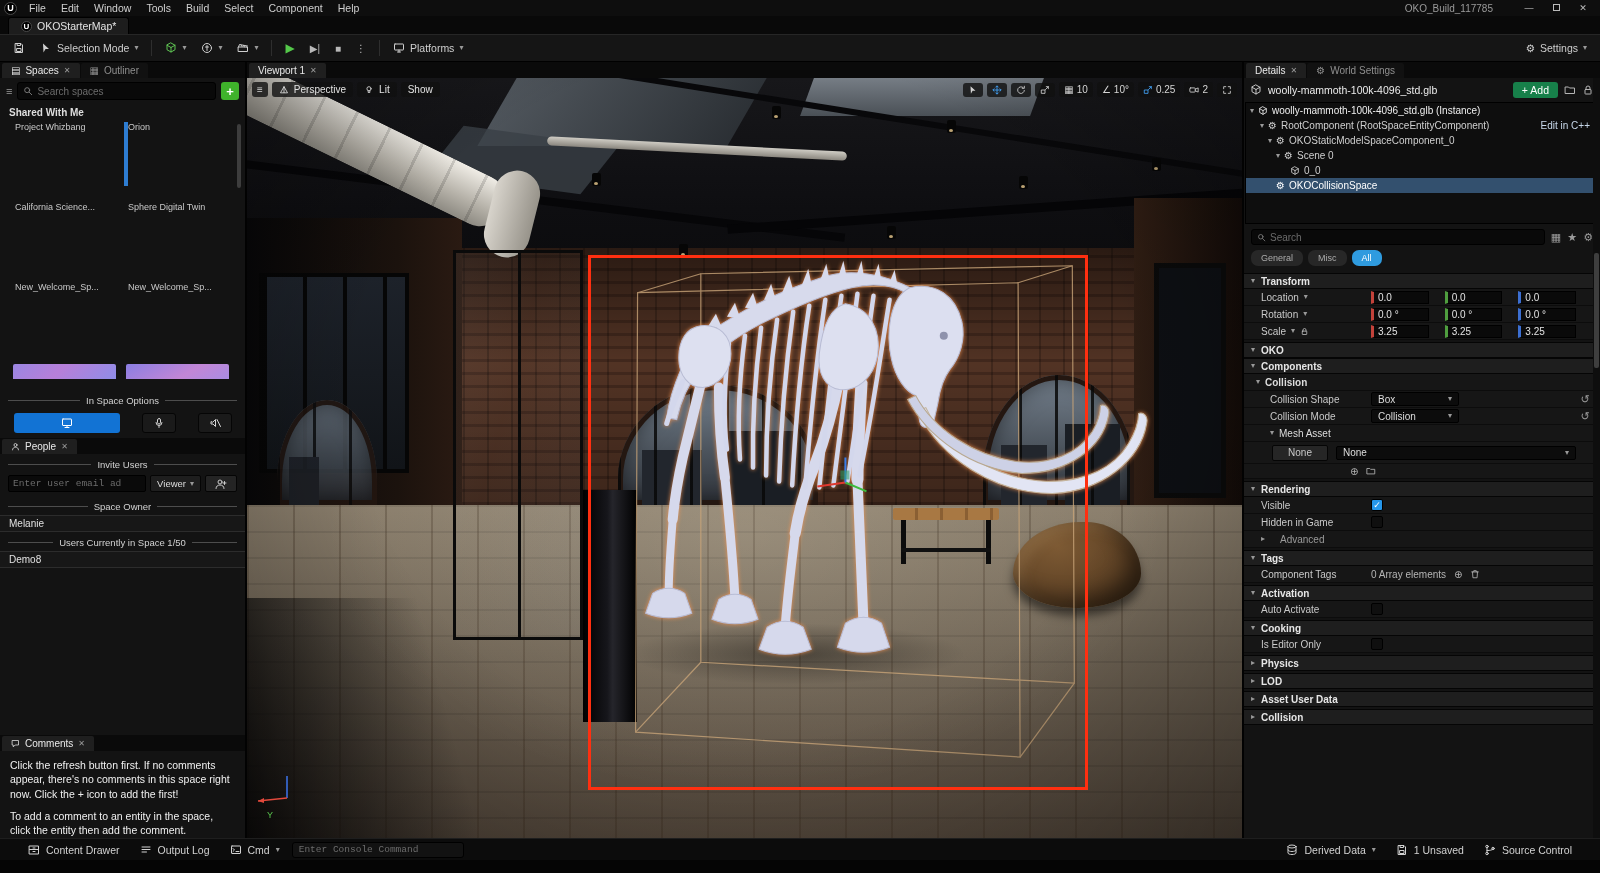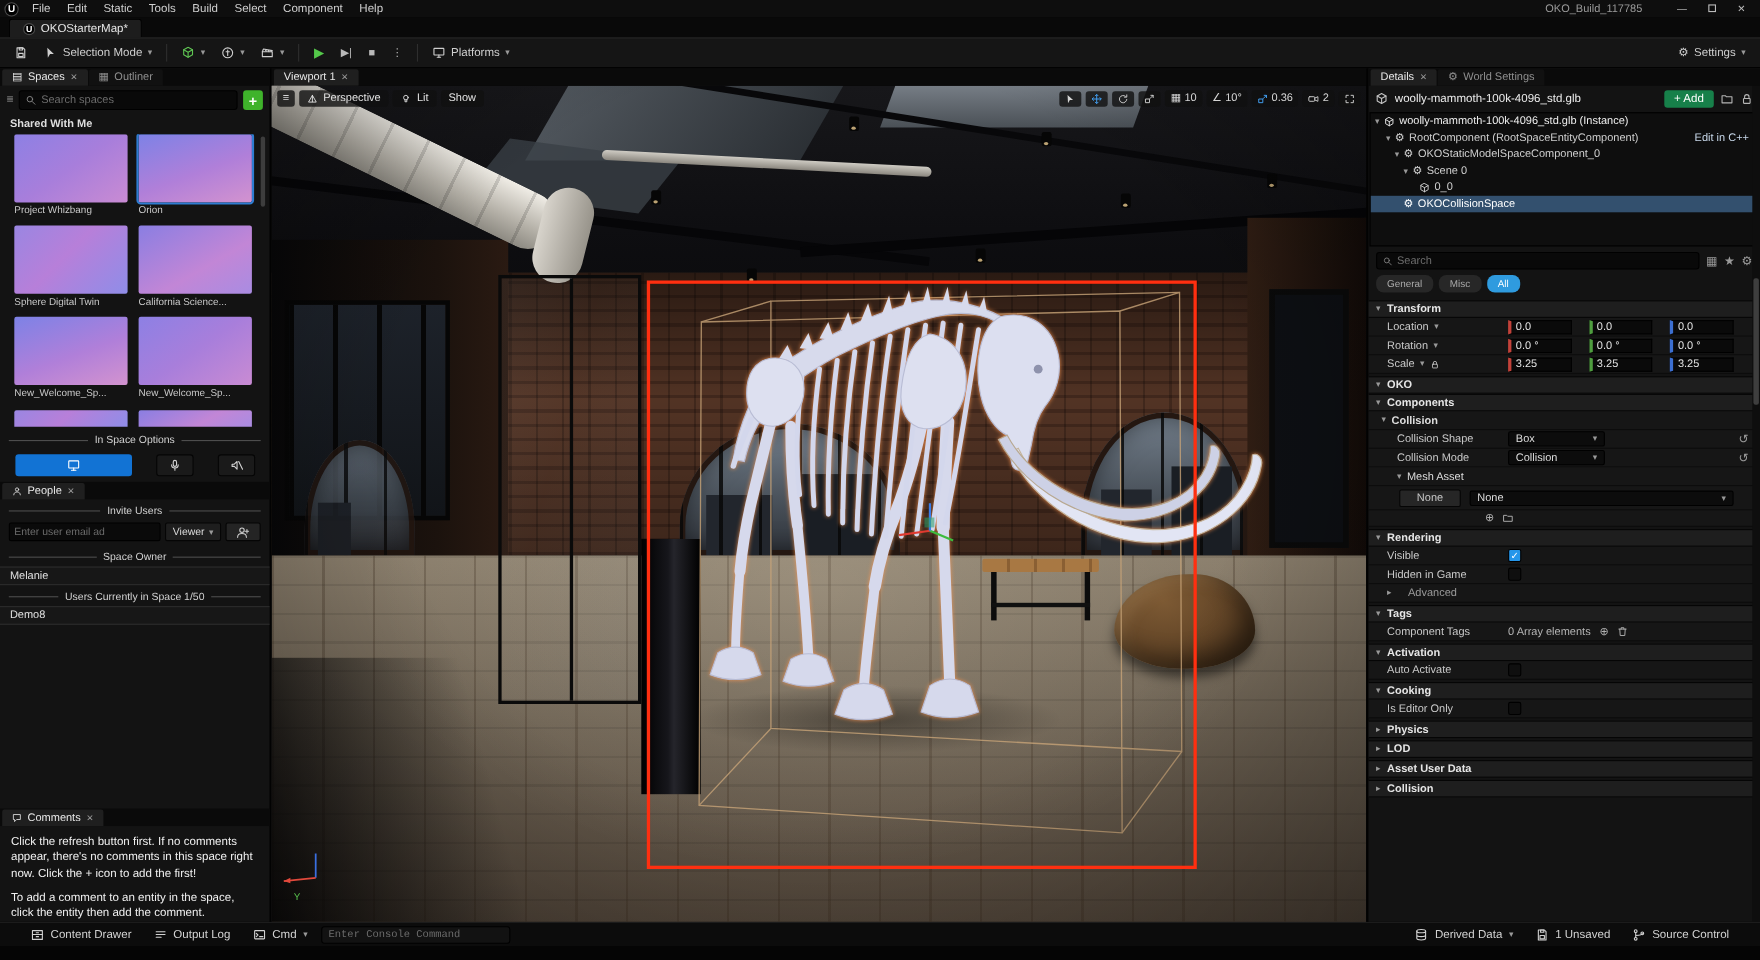--- a/index.html
+++ b/index.html
@@ -36,37 +36,37 @@
 .tab.active{background:#1f1f1f;color:#e9e9e9}
 .tab .x{color:#9a9a9a;font-size:8px}
 
 .srow{display:flex;align-items:center;gap:5px;padding:4px 6px;flex:none}
 .search{flex:1;display:flex;align-items:center;gap:4px;background:#090909;border:1px solid #000;border-radius:3px;height:18px;padding:0 5px;color:#8a8a8a;min-width:0}
 .search input{flex:1;background:none;border:none;outline:none;color:#ddd;font-size:10px;font-family:inherit;min-width:0}
 input::placeholder{color:#6c6c6c}
 .gplus{width:18px;height:18px;background:#3fb32b;border-radius:3px;color:#fff;font-size:13px;font-weight:bold;display:flex;align-items:center;justify-content:center;flex:none}
 .shared-label{font-size:10px;color:#dedede;padding:3px 9px 4px;font-weight:bold;flex:none}
 .sgrid{display:grid;grid-template-columns:1fr 1fr;gap:7px 10px;padding:0 16px 0 13px;height:268px;overflow:hidden;flex:none;position:relative}
-.tile{display:flex;flex-direction:column;gap:2px}
+.tile{display:flex;flex-direction:row;gap:2px}
 .thumb{height:62px;border-radius:2px}
 .g1{background:linear-gradient(145deg,#8d80e4 0%,#a87edb 50%,#c98bd3 100%)}
 .g2{background:linear-gradient(160deg,#7d82e6 0%,#b07fd9 55%,#d393cf 100%)}
 .g3{background:linear-gradient(135deg,#9a86e2 0%,#b77fd9 45%,#8f8de8 100%)}
 .g4{background:linear-gradient(150deg,#8a7ee2 0%,#c286d6 60%,#a98ce2 100%)}
 .tile.sel .thumb{outline:2px solid #2e7dd2}
 .tname{font-size:9px;color:#c9c9c9;white-space:nowrap;overflow:hidden}
 .partial{height:15px;border-radius:2px 2px 0 0;margin-top:2px}
 .scrollv{position:absolute;right:4px;top:2px;width:4px;height:64px;background:#3d3d3d;border-radius:2px}
 .divider{display:flex;align-items:center;gap:6px;color:#d2d2d2;font-size:9.5px;padding:5px 8px 3px;flex:none;white-space:nowrap}
 .divider::before,.divider::after{content:"";flex:1;height:1px;background:#4d4d4d}
 .opts{display:flex;align-items:center;justify-content:center;gap:22px;padding:4px 0 5px;flex:none}
 .btn-blue{width:106px;height:20px;background:#1273d4;border-radius:3px;display:flex;align-items:center;justify-content:center;color:#fff}
 .btn-ic{width:34px;height:20px;background:#1a1a1a;border:1px solid #050505;border-radius:3px;display:flex;align-items:center;justify-content:center;color:#d3d3d3;position:relative}
 .invite{display:flex;gap:4px;padding:2px 8px 4px;align-items:center;flex:none}
-.inp{background:#0a0a0a;border:1px solid #000;border-radius:2px;height:17px;color:#ddd;font-size:9.5px;padding:0 4px;font-family:Liberation Sans, sans-serif;outline:none;min-width:0}
+.inp{background:#0a0a0a;border:1px solid #000;border-radius:2px;height:17px;color:#ddd;font-size:9.5px;padding:0 4px;font-family:Liberation Mono, monospace;outline:none;min-width:0}
 .selbox{background:#1e1e1e;border:1px solid #050505;border-radius:2px;height:17px;display:flex;align-items:center;gap:4px;padding:0 6px;font-size:9.5px;color:#ddd;flex:none}
 .badd{width:32px;height:17px;background:#242424;border:1px solid #050505;border-radius:2px;display:flex;align-items:center;justify-content:center;color:#ccc;flex:none}
 .listrow{height:17px;border-top:1px solid #2c2c2c;border-bottom:1px solid #2c2c2c;display:flex;align-items:center;padding:0 9px;font-size:10px;color:#e0e0e0;flex:none;background:#171717}
 .comment-row{display:flex;align-items:center;gap:9px;padding:4px 8px;flex:none}
 .btn-comment{height:16px;background:#3c8f3e;border-radius:3px;color:#fff;font-size:10px;display:flex;align-items:center;padding:0 9px}
 .btn-refresh{width:18px;height:18px;border-radius:50%;background:#1e1e1e;border:1px solid #050505;color:#ddd;display:flex;align-items:center;justify-content:center;font-size:11px}
 .help{padding:7px 10px 0;font-size:10.5px;color:#f0f0f0;line-height:1.4;flex:none}
 
 .scene{position:relative;flex:1;overflow:hidden;background:#0a0a0d}
 .abs{position:absolute}
@@ -243,21 +243,21 @@
       </symbol>
 </defs>
 </svg>
 
 <div class="app">
 
   <div class="menubar">
     <span class="ue-logo">U</span>
     <span class="menu-item">File</span>
     <span class="menu-item">Edit</span>
-    <span class="menu-item">Static</span>
+    <span class="menu-item">Window</span>
     <span class="menu-item">Tools</span>
     <span class="menu-item">Build</span>
     <span class="menu-item">Select</span>
     <span class="menu-item">Component</span>
     <span class="menu-item">Help</span>
     <span class="spacer"></span>
     <span class="win-title">OKO_Build_117785</span>
     <span class="winbtn">—</span>
     <span class="winbtn"><span class="winbox"></span></span>
     <span class="winbtn">✕</span>
@@ -359,26 +359,26 @@
       <div class="sgrid">
         <div class="tile">
             <div class="thumb g1"></div>
             <div class="tname">Project Whizbang</div>
           </div>
         <div class="tile sel">
             <div class="thumb g2"></div>
             <div class="tname">Orion</div>
           </div>
         <div class="tile">
+            <div class="thumb g4"></div>
+            <div class="tname">California Science...</div>
+          </div>
+        <div class="tile">
             <div class="thumb g3"></div>
             <div class="tname">Sphere Digital Twin</div>
-          </div>
-        <div class="tile">
-            <div class="thumb g4"></div>
-            <div class="tname">California Science...</div>
           </div>
         <div class="tile">
             <div class="thumb g2"></div>
             <div class="tname">New_Welcome_Sp...</div>
           </div>
         <div class="tile">
             <div class="thumb g1"></div>
             <div class="tname">New_Welcome_Sp...</div>
           </div>
         <div class="thumb g3 partial"></div>
@@ -649,21 +649,21 @@
             <span>10</span>
           </span>
           <span class="vico">
             <span>∠</span>
             <span>10°</span>
           </span>
           <span class="vico">
             <svg class="svgi blue" style="width:10px;height:10px">
                 <use href="#i-scale"></use>
               </svg>
-            <span>0.36</span>
+            <span>0.25</span>
           </span>
           <span class="vico">
             <svg class="svgi" style="width:10px;height:10px">
                 <use href="#i-cam"></use>
               </svg>
             <span>2</span>
           </span>
           <span class="vico">
               <svg class="svgi" style="width:10px;height:10px">
                 <use href="#i-max"></use>

